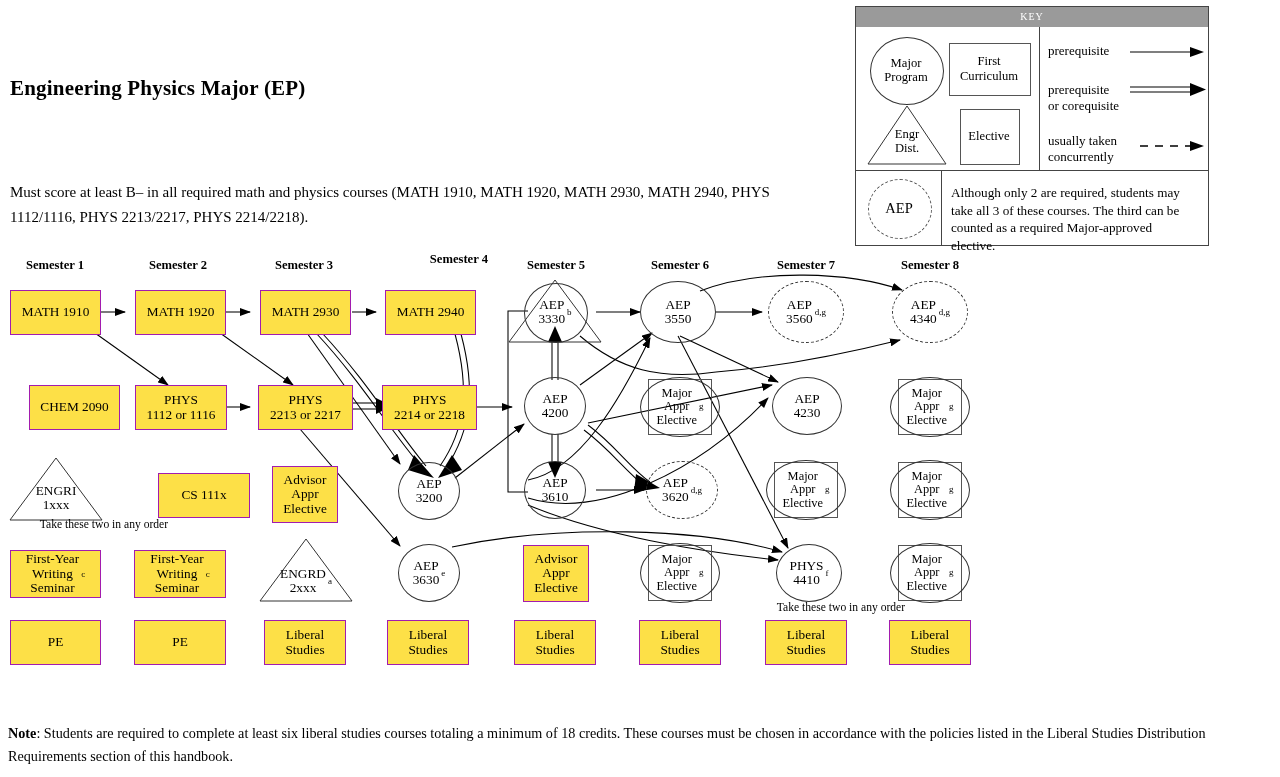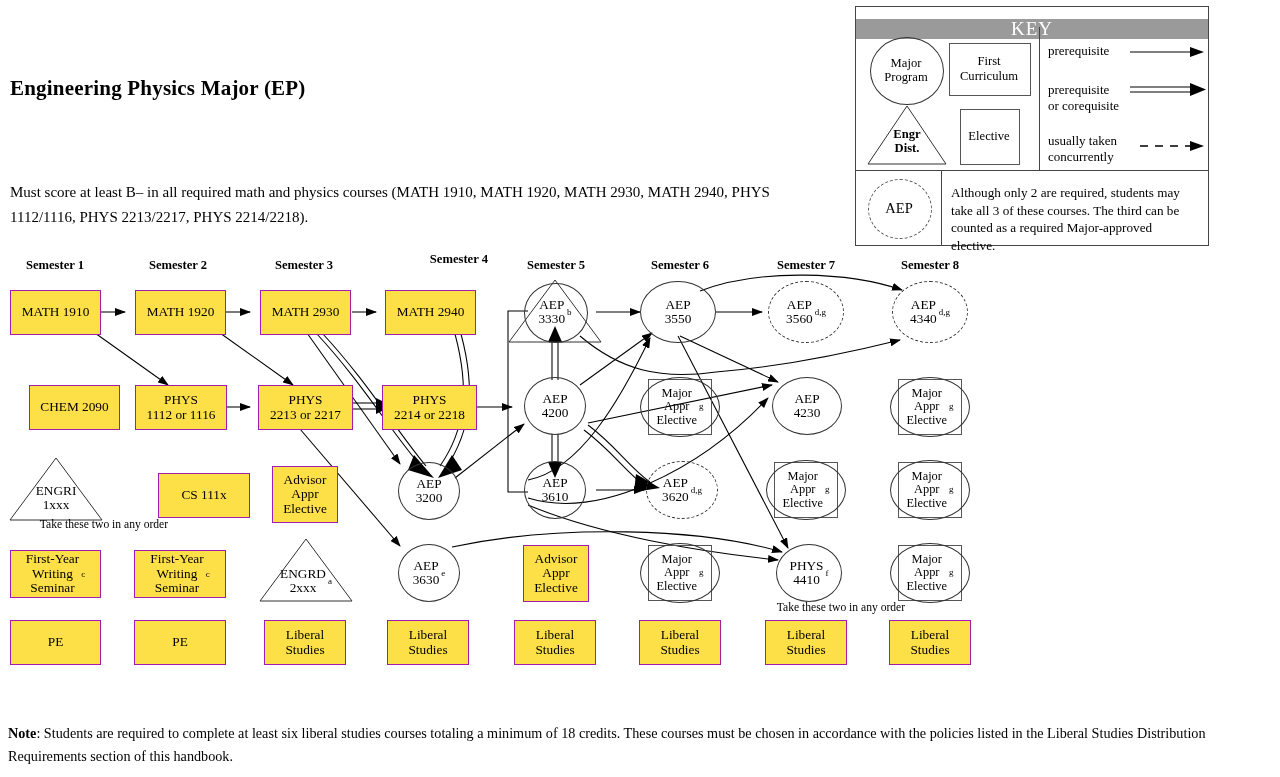--- a/index.html
+++ b/index.html
@@ -34,22 +34,22 @@
   .combo .ci{position:absolute;left:0px;top:0px;width:80px;height:60px;border:1px solid #333;border-radius:50%;box-sizing:border-box;}
   .combo .tx{position:absolute;left:0;top:0;width:80px;height:60px;display:flex;align-items:center;
              justify-content:center;text-align:center;font-size:12.4px;line-height:13.6px;}
 
   
   .tricirc{position:absolute;}
 
   
   .keybox{position:absolute;left:855px;top:6px;width:354px;height:240px;border:1px solid #444;
           background:#fff;box-sizing:border-box;}
-  .keyhead{position:absolute;left:0;top:12px;width:352px;height:20px;background:#9a9a9a;
-           color:#fff;font-size:19px;text-align:center;line-height:20px;letter-spacing:1px;}
+  .keyhead{position:absolute;left:0;top:0;width:352px;height:20px;background:#9a9a9a;
+           color:#fff;font-size:10px;text-align:center;line-height:20px;letter-spacing:1px;}
   .keyvline{position:absolute;left:183px;top:20px;width:1px;height:143px;background:#444;}
   .keyhline{position:absolute;left:0px;top:163px;width:352px;height:1px;background:#444;}
   .keyhline2{position:absolute;left:85px;top:163px;width:1px;height:76px;background:#444;}
   .klabel{position:absolute;font-size:13px;line-height:16px;}
   .ktext{position:absolute;font-size:13.2px;line-height:17.5px;}
 
   svg.overlay{position:absolute;left:0;top:0;width:1280px;height:777px;pointer-events:none;}
 </style>
 </head>
 <body>
@@ -70,21 +70,21 @@
     <div style="position:absolute;left:14px;top:30px;width:72px;height:66px;display:flex;align-items:center;justify-content:center;text-align:center;font-size:12.6px;line-height:14.5px;white-space:pre-line;">Major
 Program</div>
 
     <div style="position:absolute;left:93px;top:36px;width:80px;height:51px;border:1px solid #555;"></div>
     <div style="position:absolute;left:93px;top:36px;width:80px;height:51px;display:flex;align-items:center;justify-content:center;text-align:center;font-size:12.6px;line-height:14.5px;white-space:pre-line;">First
 Curriculum</div>
 
     <svg style="position:absolute;left:10px;top:97px;width:82px;height:62px;">
       <polygon points="41,2 80,60 2,60" fill="none" stroke="#333" stroke-width="1"></polygon>
     </svg>
-    <div style="position:absolute;left:10px;top:110px;width:82px;height:48px;display:flex;align-items:center;justify-content:center;text-align:center;font-size:12.6px;line-height:14.5px;white-space:pre-line;font-weight:bold;">Engr
+    <div style="position:absolute;left:10px;top:110px;width:82px;height:48px;display:flex;align-items:center;justify-content:center;text-align:center;font-size:12.6px;line-height:14.5px;white-space:pre-line;">Engr
 Dist.</div>
 
     <div style="position:absolute;left:104px;top:102px;width:58px;height:54px;border:1px solid #555;"></div>
     <div style="position:absolute;left:104px;top:102px;width:58px;height:54px;display:flex;align-items:center;justify-content:center;text-align:center;font-size:12.6px;">Elective</div>
 
     <div class="klabel" style="left:192px;top:36px;white-space:pre-line;">prerequisite</div>
     <svg style="position:absolute;left:272px;top:36px;width:80px;height:18px;">
       <line x1="2" y1="9" x2="62" y2="9" stroke="#000" stroke-width="1.2"></line>
       <polygon points="62,4 76,9 62,14" fill="#000"></polygon>
     </svg>

